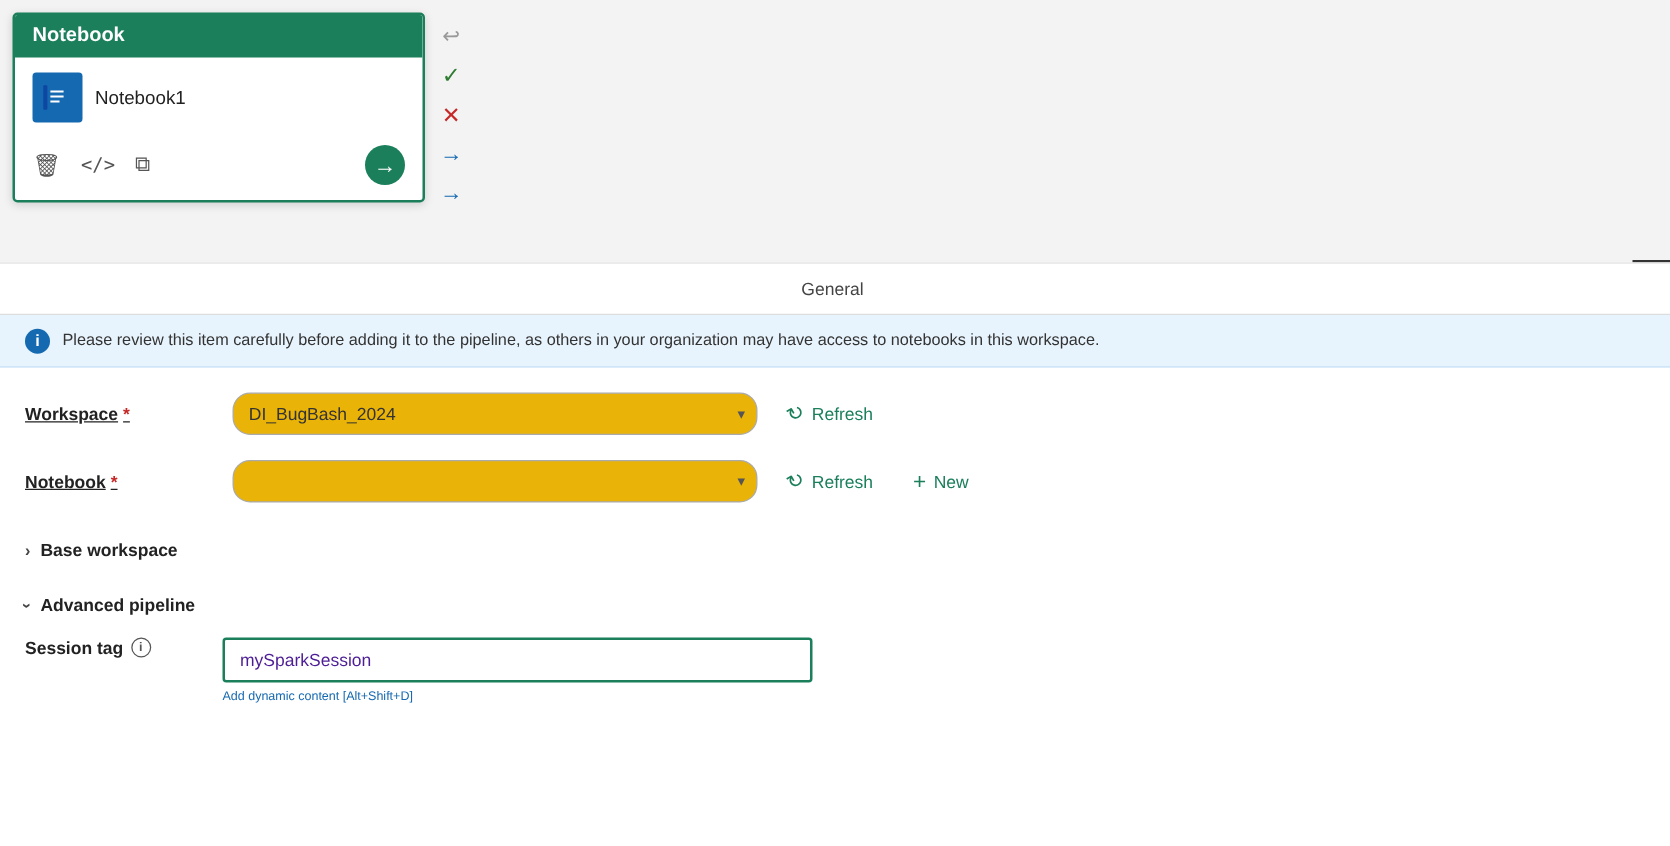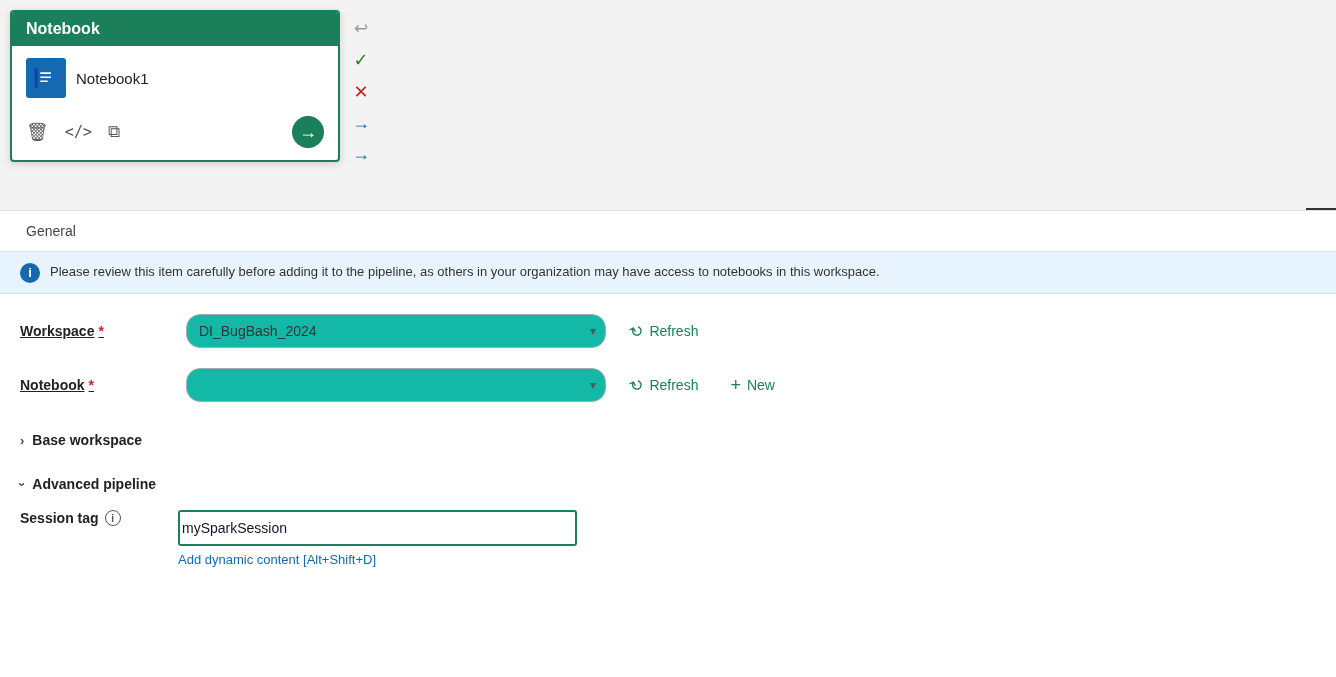--- a/index.html
+++ b/index.html
@@ -134,23 +134,24 @@
       right: 0;
       bottom: 0;
       background: #fff;
       border-top: 1px solid #ddd;
     }
 
     
     .tabs-bar {
       display: flex;
       align-items: flex-end;
-      padding: 0 10px;
+      padding: 0 20px;
       border-bottom: 1px solid #ddd;
       background: #fff;
+      justify-content: center;
     }
 
     .tab {
       padding: 12px 16px;
       cursor: pointer;
       font-size: 14px;
       color: #444;
       position: relative;
       margin-right: 4px;
     }
@@ -240,21 +241,21 @@
       width: 420px;
     }
 
     .form-select {
       width: 100%;
       padding: 8px 24px 8px 12px;
       border: 1px solid #aaa;
       border-radius: 14px;
       font-size: 14px;
       appearance: none;
-      background: #14b8a6;
+      background: #eab308;
       color: #333;
       cursor: pointer;
     }
 
     .select-arrow {
       position: absolute;
       right: 10px;
       top: 50%;
       transform: translateY(-50%);
       font-size: 12px;
@@ -340,32 +341,32 @@
       display: flex;
       align-items: center;
       justify-content: center;
       font-size: 10px;
       color: #555;
       font-weight: 700;
       cursor: pointer;
     }
 
     .session-input {
-      width: 399px;
-      padding: 8px 2px;
+      width: 472px;
+      padding: 8px 12px;
       border: 2px solid #1a7f5a;
       border-radius: 3px;
       font-size: 14px;
-      color: #0f172a;
+      color: #4c1d95;
       outline: none;
     }
 
     .dynamic-link {
       color: #1569b0;
-      font-size: 13px;
+      font-size: 10px;
       cursor: pointer;
       margin-left: 158px;
       margin-top: 4px;
     }
 
     
     .h-divider {
       position: absolute;
       top: 208px;
       right: 0;

